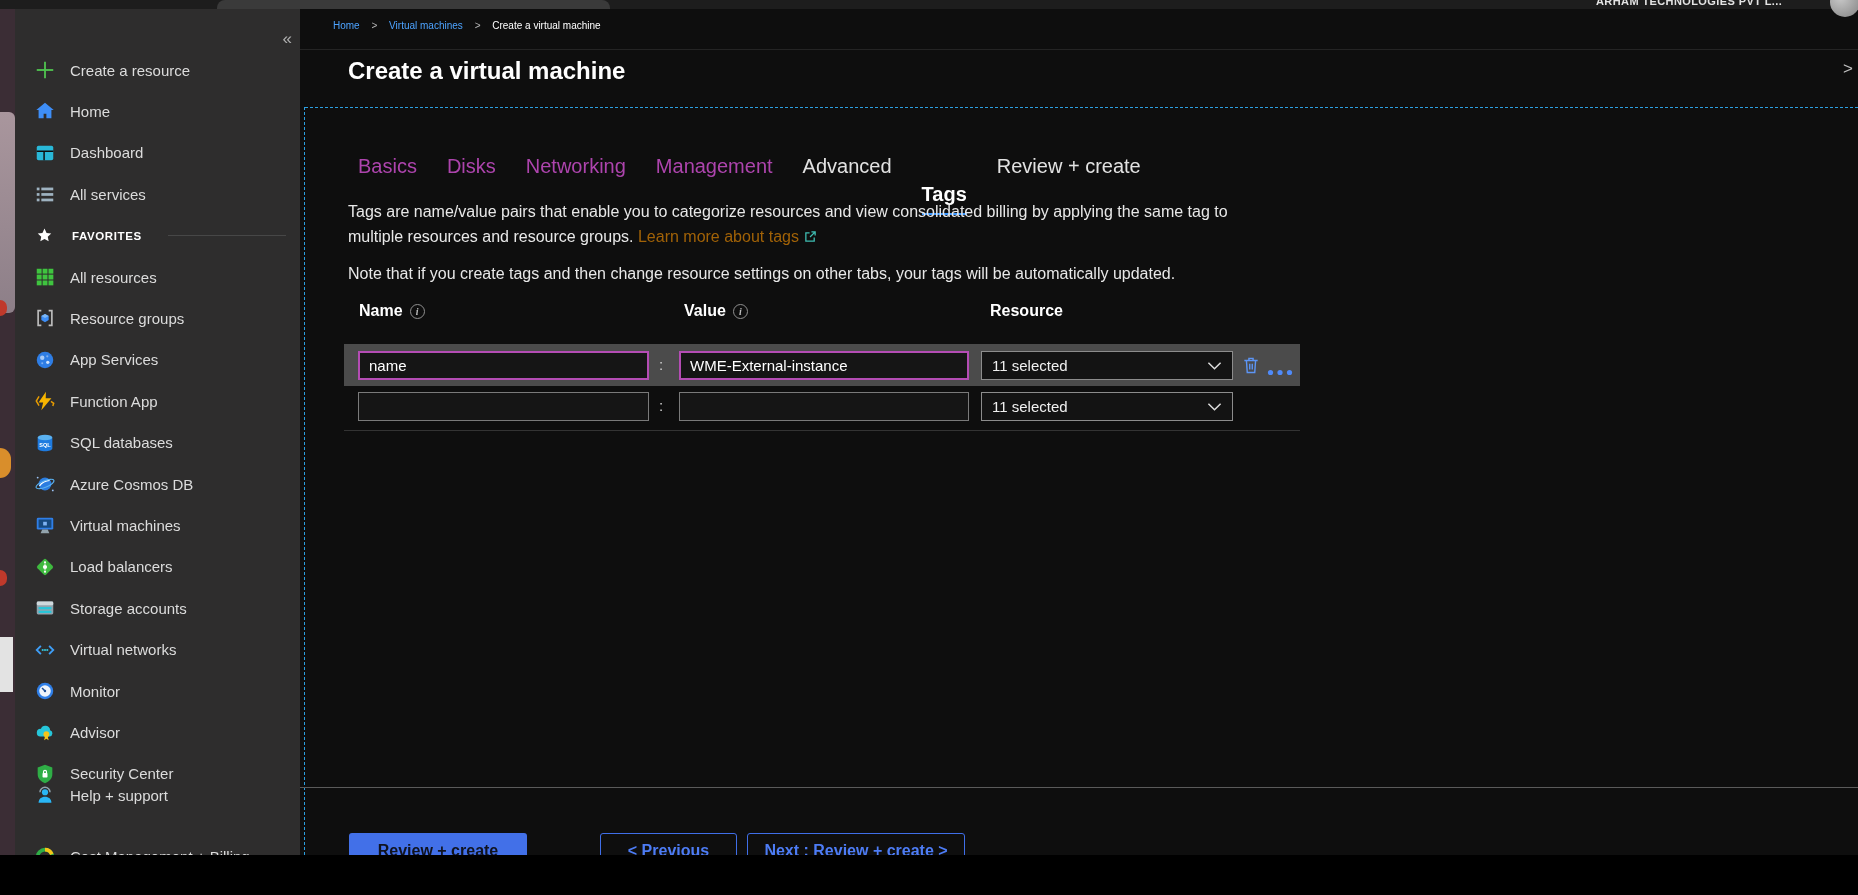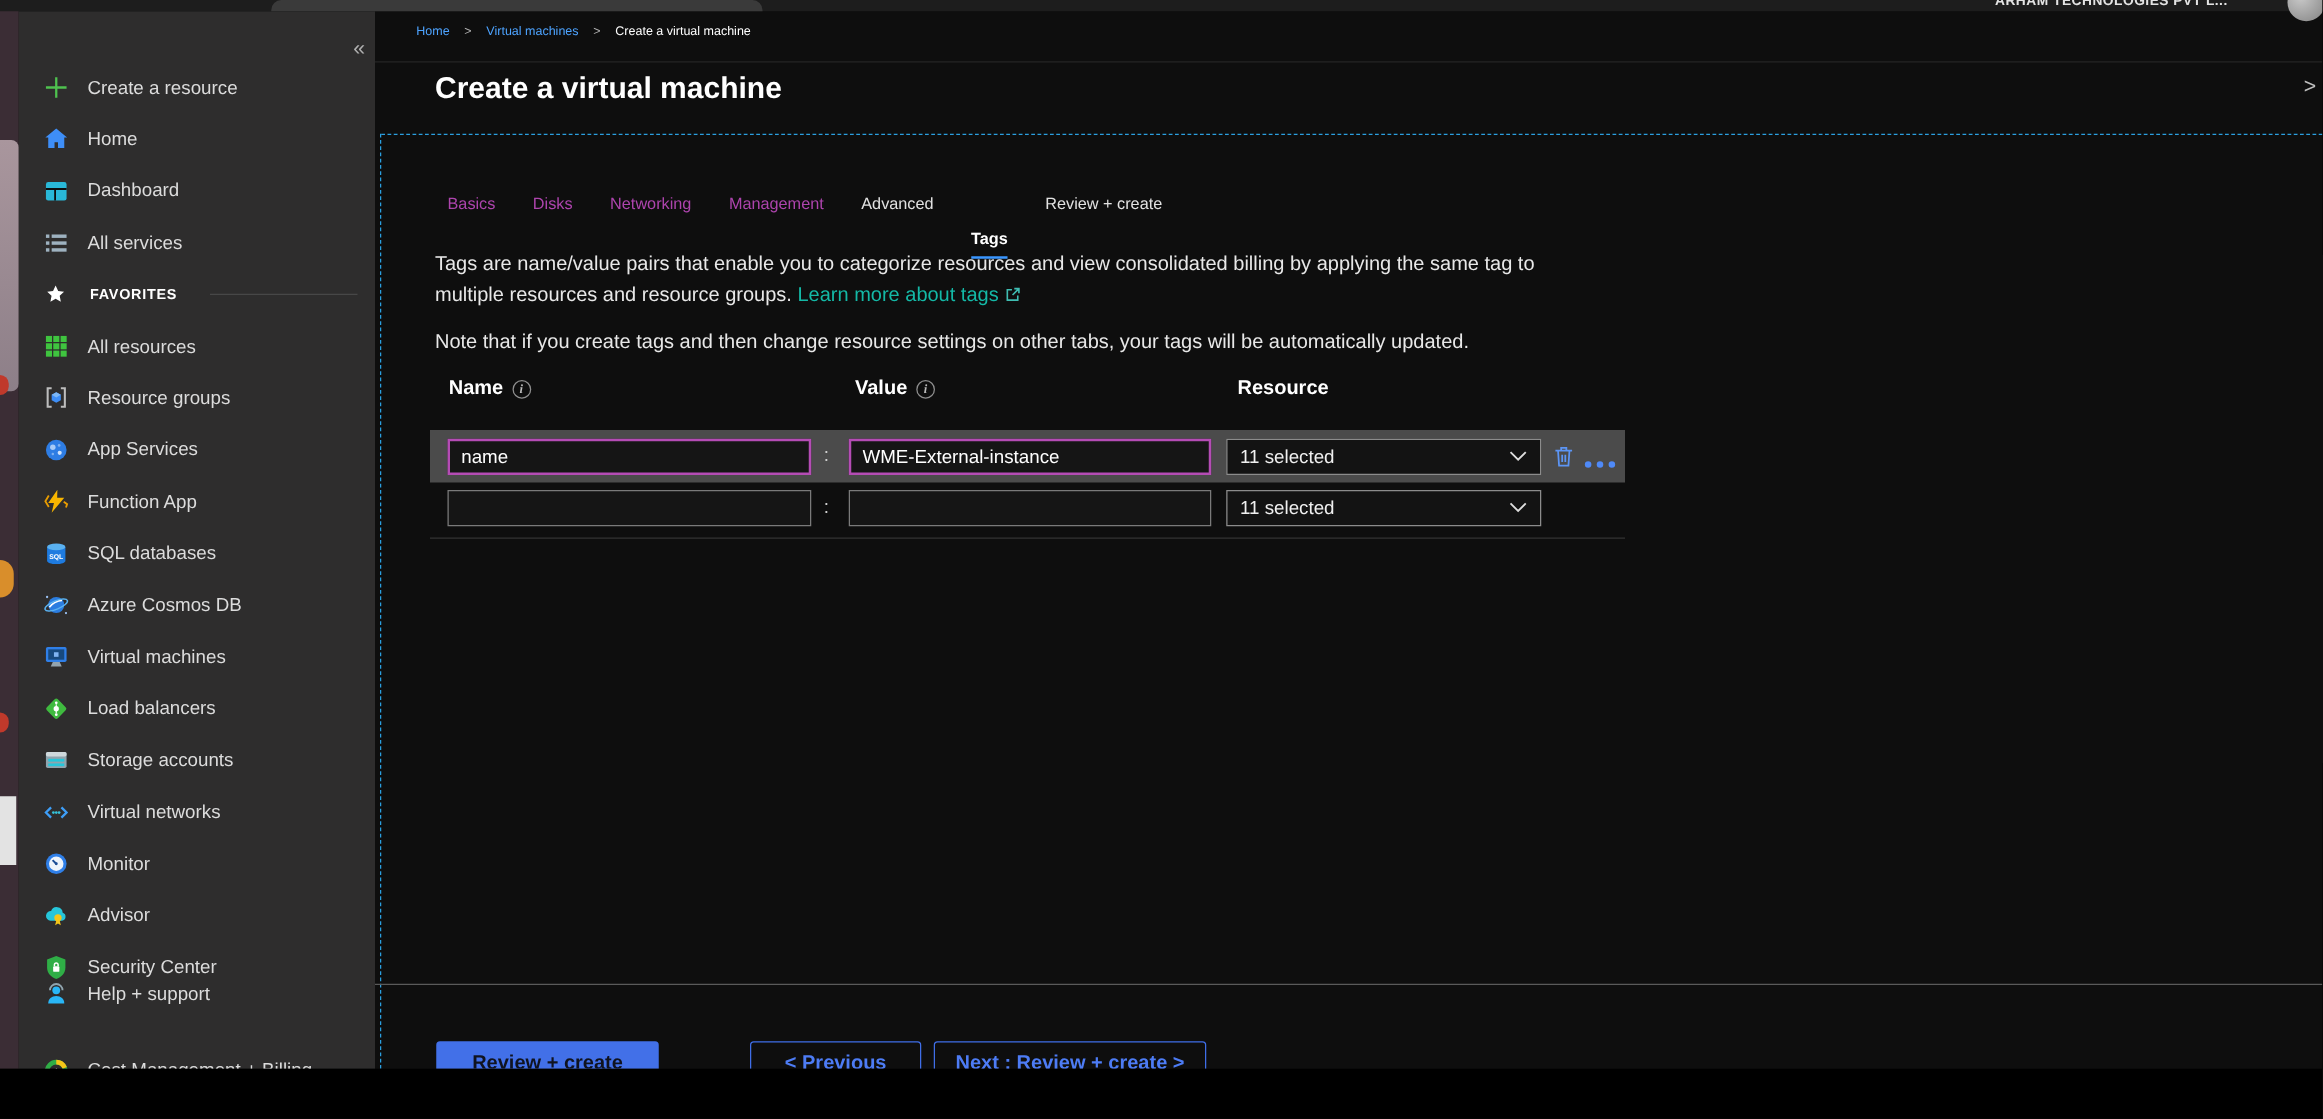--- a/index.html
+++ b/index.html
@@ -35,27 +35,27 @@
   .breadcrumb .bl { color:#4da3ff; cursor:pointer; }
   .breadcrumb .sep { color:#b5b5b5; margin:0 9px; }
   .breadcrumb .cur { color:#ffffff; }
   .page-title { position:absolute; left:48px; top:48px; font-size:24px; font-weight:bold; color:#ffffff; }
   .blade-close { position:absolute; left:1543px; top:50px; font-size:17px; color:#c0c0c0; cursor:pointer; }
 
   .dash-top  { position:absolute; left:5px;  top:98px; width:1553px; border-top:1px dashed #2b9fe0; }
   .dash-left { position:absolute; left:4px;  top:98px; height:788px; border-left:1px dashed #2b9fe0; }
 
   .tabs { position:absolute; left:58px; top:146px; display:flex; gap:30px; }
-  .tab { font-size:13px; padding-bottom:7px; cursor:pointer; }
+  .tab { font-size:20px; padding-bottom:7px; cursor:pointer; }
   .tab.visited { color:#ad44ad; }
   .tab.default { color:#e2e2e2; }
   .tab.active  { color:#ffffff; font-weight:bold; border-bottom:2px solid #3a96ff;margin-top:28px; }
 
   .description { position:absolute; left:48px; top:190px; font-size:16px; line-height:25px; color:#e8e8e8; }
-  .description a { color:#14b8a6; text-decoration:none; cursor:pointer; }
+  .description a { color:#a16207; text-decoration:none; cursor:pointer; }
   .ext-icn { display:inline-block; margin-left:5px; vertical-align:-1px; }
   .note { position:absolute; left:48px; top:256px; font-size:16px; color:#e8e8e8; }
 
   .col-header { position:absolute; top:293px; font-size:16px; font-weight:bold; color:#ffffff; display:flex; align-items:center; gap:7px; }
   .info-circle { display:inline-flex; align-items:center; justify-content:center; width:15px; height:15px;
                  border:1px solid #8f8f8f; border-radius:50%; color:#bdbdbd; font-size:10px; font-style:italic;
                  font-family:"Liberation Serif", serif; }
 
   .row-bg { position:absolute; left:44px; width:956px; height:42px; background:#4b4b4b; }
   .tag-input { position:absolute; height:29px; background:#151515; color:#ffffff; font-size:15px;

